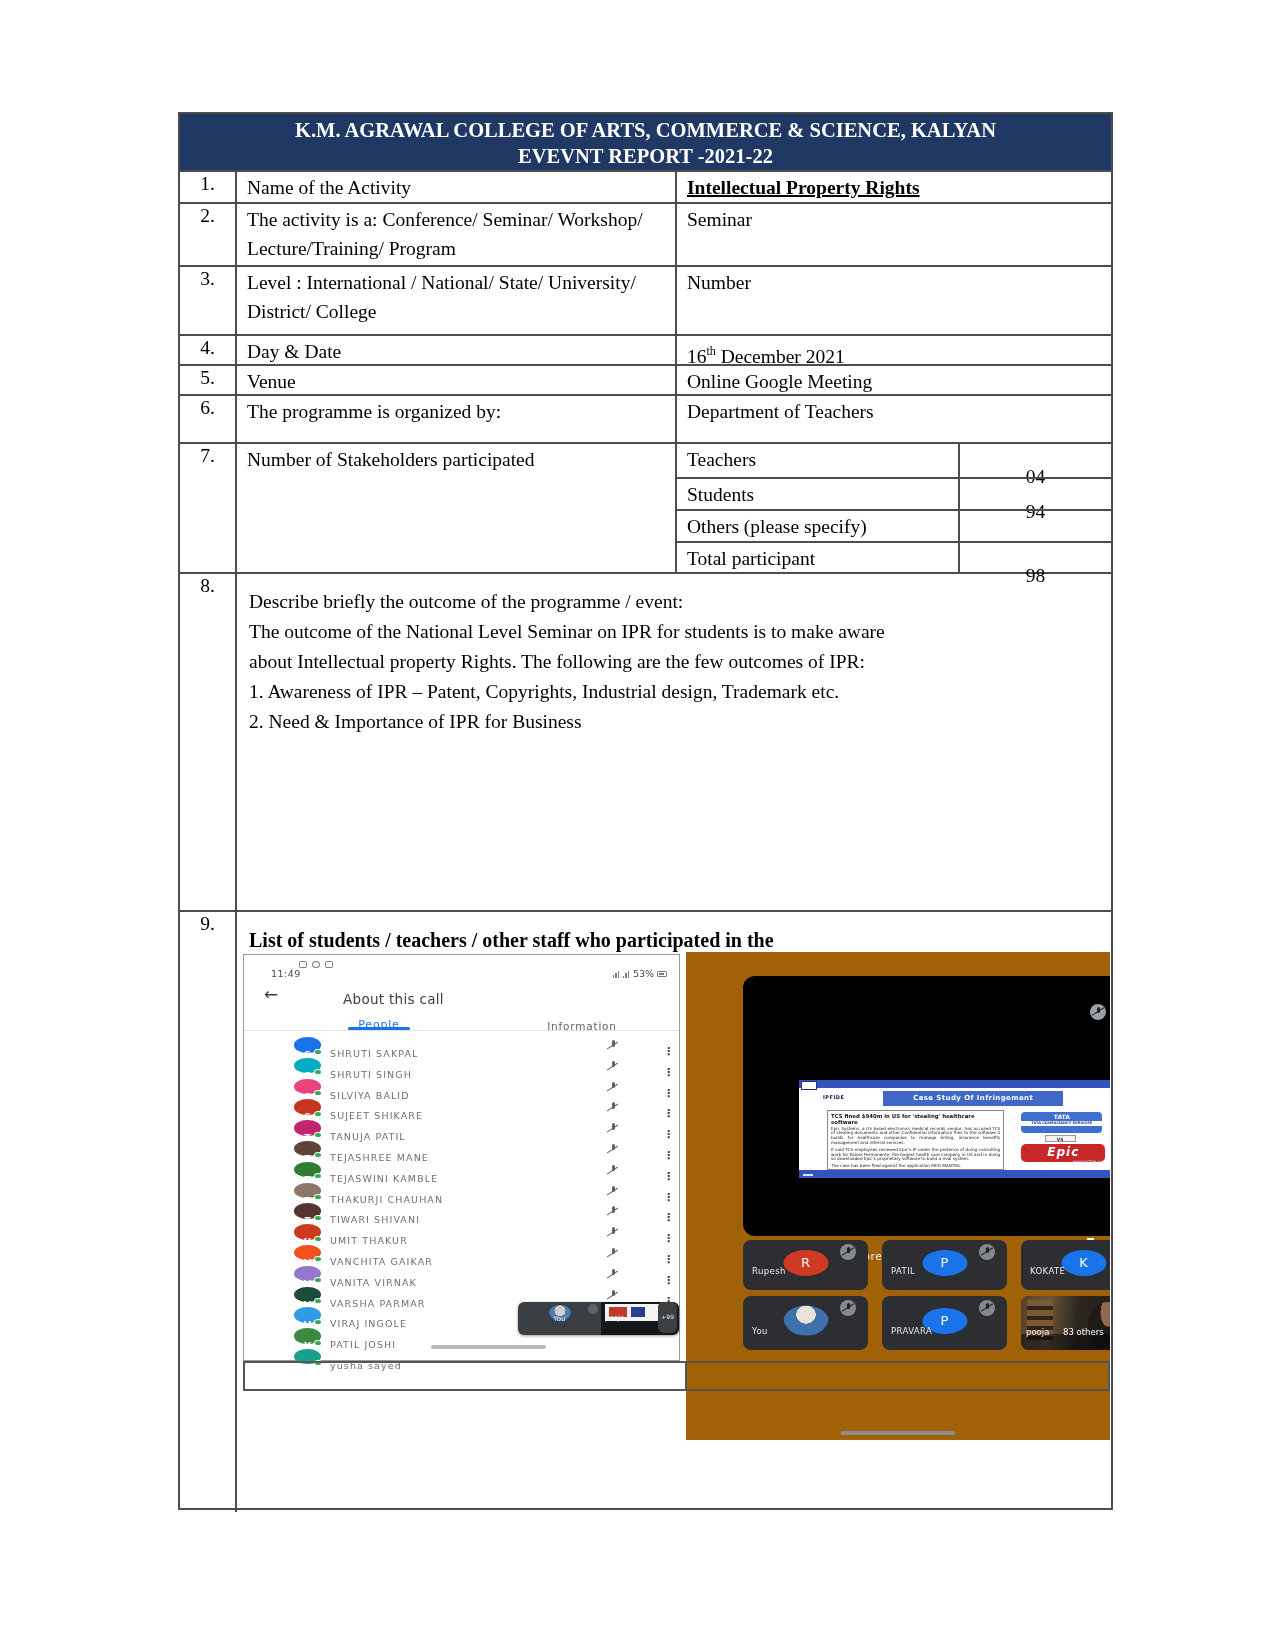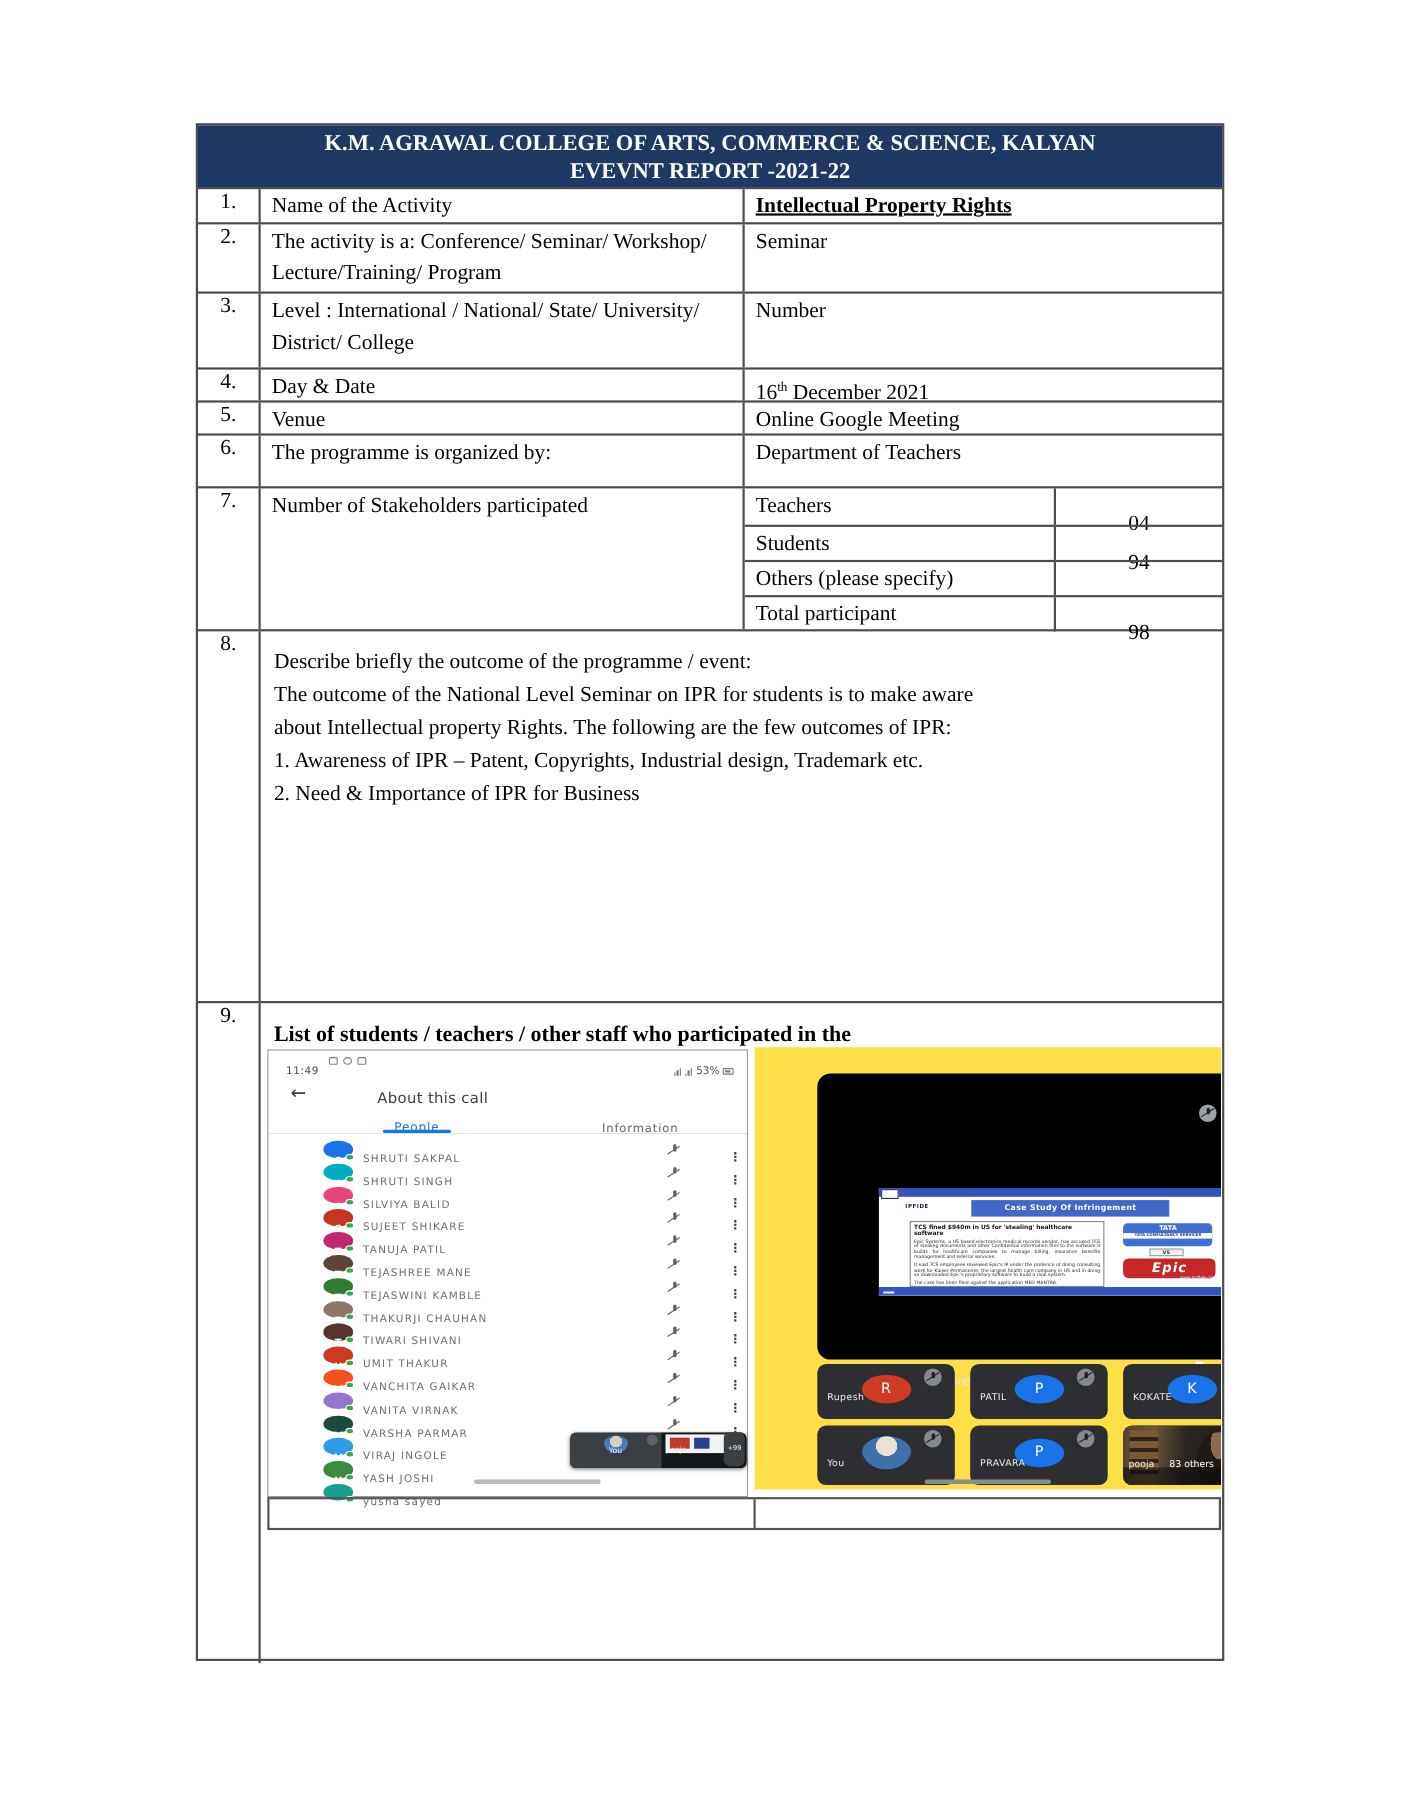--- a/index.html
+++ b/index.html
@@ -27,21 +27,21 @@
   .sub{display:flex;height:32.5px;border-top:2px solid #4d4d4d;}
   .sub:first-child{border-top:none;}
   .sub-name{flex:1;border-right:2px solid #4d4d4d;font-size:19.5px;line-height:29px;padding:1px 8px 0 10px;}
   .sub-count{width:151px;text-align:center;font-size:19.5px;line-height:29px;padding-top:18px;}
   .r9-title{font-weight:bold;font-size:20px;}
   
   .shot{font-family:"DejaVu Sans","Liberation Sans",sans-serif;}
   .phone{position:absolute;left:6px;top:42px;width:437px;height:407px;background:#fff;
          border:1.5px solid #9a9a9a;}
   .sbar{position:absolute;left:0;top:0;right:0;height:18px;font-size:9.5px;color:#4a4a4a;}
-  .sbar .time{position:absolute;left:16px;top:4px;letter-spacing:0.5px;}
+  .sbar .time{position:absolute;left:27px;top:4px;letter-spacing:0.5px;}
   .sb-ic{position:absolute;top:6px;width:8px;height:7px;border:1px solid #7a7a7a;border-radius:1.5px;}
   .sbar .right{position:absolute;right:12px;top:4px;display:flex;align-items:center;gap:3px;}
   .sig{width:7px;height:7px;position:relative;}
   .sig i{position:absolute;bottom:0;width:1.6px;background:#7a7a7a;}
   .batt{width:10px;height:6px;border:1px solid #7a7a7a;border-radius:1px;position:relative;}
   .batt::after{content:'';position:absolute;left:1px;top:1px;bottom:1px;width:5px;background:#7a7a7a;}
   .back{position:absolute;left:20px;top:24px;font-size:17px;color:#3c4043;}
   .call-title{position:absolute;left:99px;top:29px;font-size:13.5px;color:#3c4043;letter-spacing:0.3px;}
   .tab-people{position:absolute;left:104px;top:55px;width:62px;text-align:center;
               font-size:11px;color:#1a73e8;letter-spacing:0.8px;}
@@ -73,21 +73,21 @@
   .pip-mic{position:absolute;right:3px;top:2px;width:10px;height:10px;border-radius:50%;background:#5f6368;}
   .pip-slide{width:78px;background:#14181c;position:relative;}
   .pip-white{position:absolute;left:4px;top:2px;right:4px;height:17px;background:#f3f3f3;}
   .pip-red{position:absolute;left:8px;top:5px;width:18px;height:10px;background:#c0392b;}
   .pip-blue{position:absolute;left:30px;top:5px;width:14px;height:10px;background:#27408f;}
   .pip-name{position:absolute;left:4px;bottom:2px;font-size:7px;color:#e8eaed;}
   .pip-badge{position:absolute;right:2px;bottom:2px;font-size:6px;color:#e8eaed;background:#3c4043;
              border-radius:6px;padding:1px 3px;}
   .homebar{position:absolute;left:187px;bottom:11px;width:115px;height:4px;background:#b9b9b9;border-radius:2px;}
   
-  .meet{position:absolute;left:449px;top:40px;width:424px;height:402px;background:#fde047;overflow:hidden;}
+  .meet{position:absolute;left:449px;top:40px;width:424px;height:488px;background:#a16207;overflow:hidden;}
   .pres-tile{position:absolute;left:57px;right:0;top:24px;height:260px;background:#000;
              border-radius:12px 0 0 12px;}
   .pres-mic{position:absolute;right:4px;top:28px;width:16px;height:16px;border-radius:50%;background:#9aa0a6;}
   .pres-mic::before,.tile-mic::before{content:'';position:absolute;left:6.5px;top:3px;width:3px;height:6px;
         background:#202124;border-radius:1.5px;}
   .pres-mic::after,.tile-mic::after{content:'';position:absolute;left:1px;top:7px;width:14px;height:1.4px;
         background:#202124;transform:rotate(-33deg);}
   .presenting{position:absolute;left:71px;top:265px;font-size:10.5px;color:#e8eaed;letter-spacing:0.6px;}
   .fs-icon{position:absolute;right:10px;top:262px;width:13px;height:13px;}
   .fs-icon::before{content:'';position:absolute;left:0;top:0;width:5px;height:5px;
@@ -337,21 +337,21 @@
               <span class="kebab">⋮</span>
             </div>
             <div class="p-row">
               <span class="p-avatar" style="background-color: rgb(46, 155, 230);"><i class="p-letter">V</i><i class="p-dot"></i></span>
               <span class="p-name">VIRAJ INGOLE</span>
               <span class="mic-off"></span>
               <span class="kebab">⋮</span>
             </div>
             <div class="p-row">
               <span class="p-avatar" style="background-color: rgb(59, 138, 63);"><i class="p-letter">Y</i><i class="p-dot"></i></span>
-              <span class="p-name">YASH JOSHI</span>
+              <span class="p-name">PATIL JOSHI</span>
             </div>
             <div class="p-row">
               <span class="p-avatar" style="background-color: rgb(25, 159, 141);"><i class="p-letter">y</i><i class="p-dot"></i></span>
               <span class="p-name">yusha sayed</span>
             </div>
           </div>
 
           <div class="pip">
             <div class="pip-you">
               <span class="pip-ava"></span>

